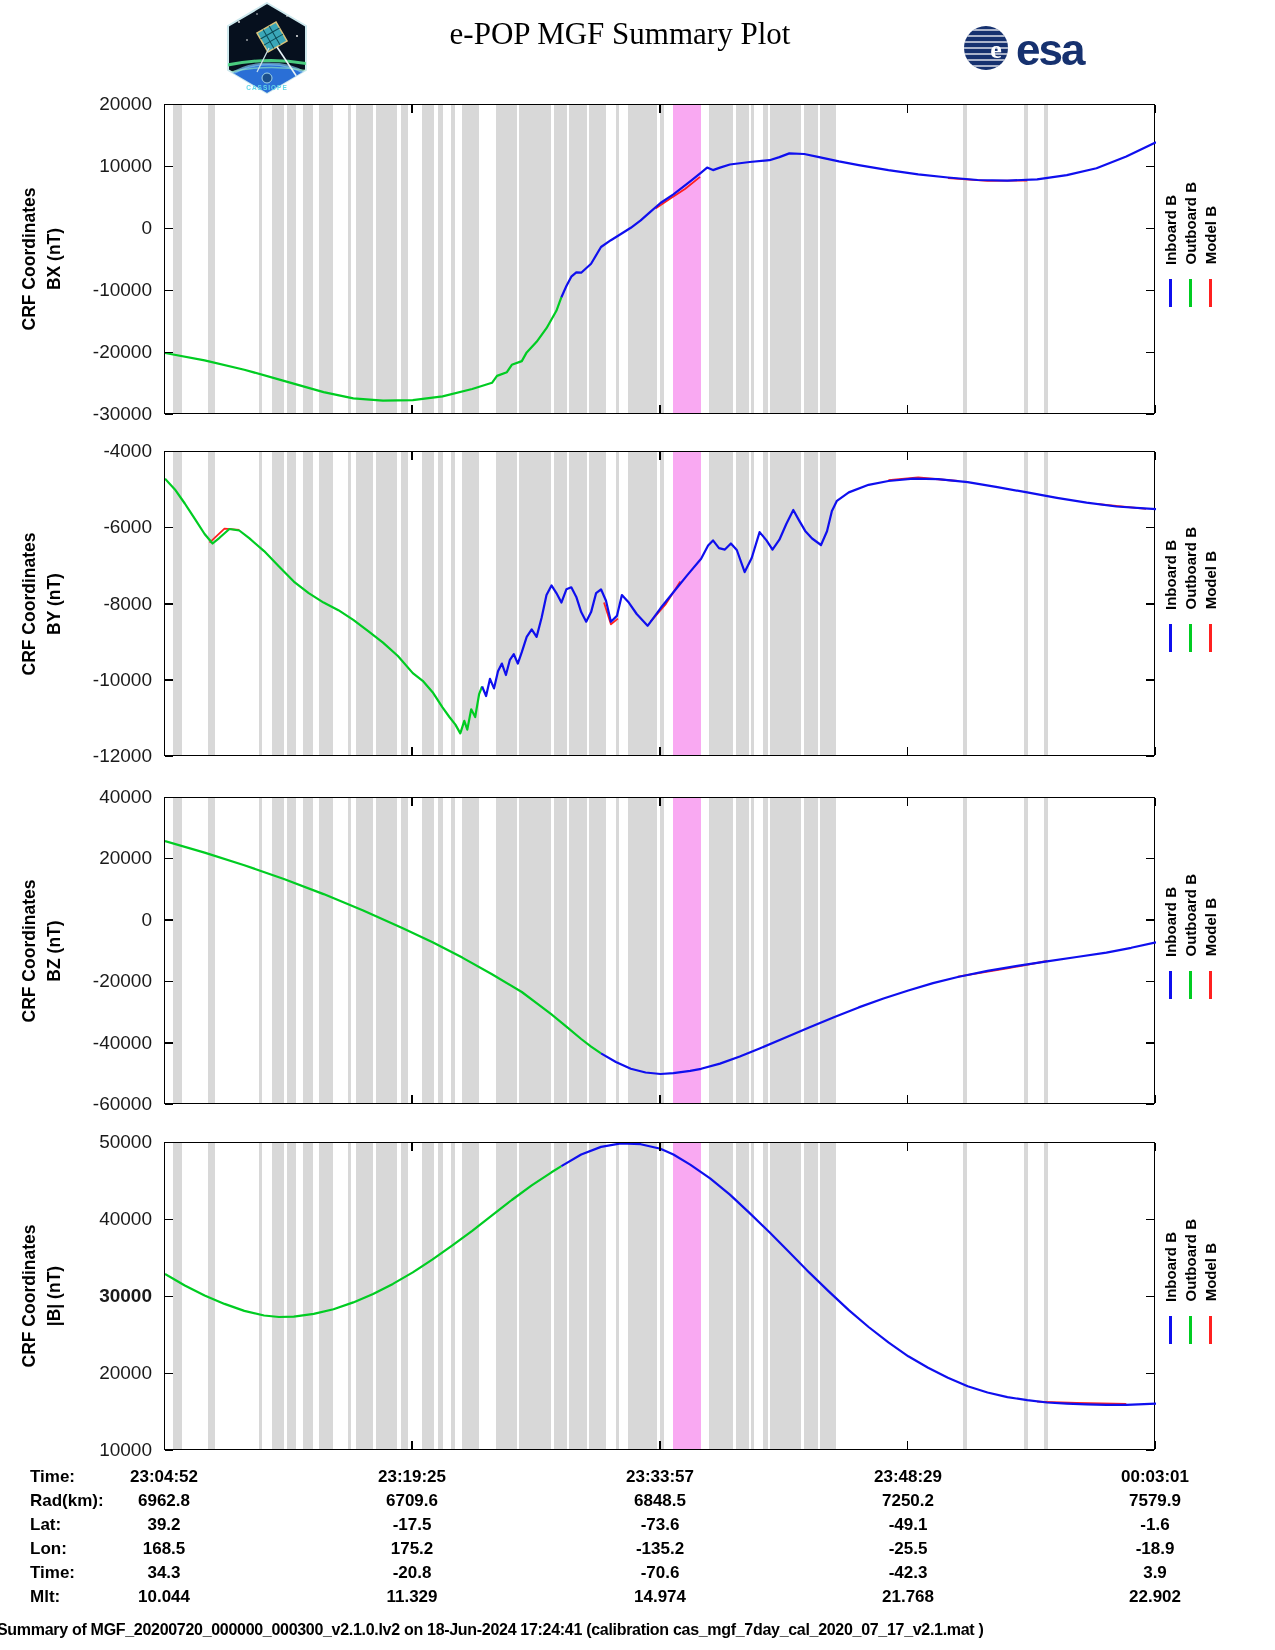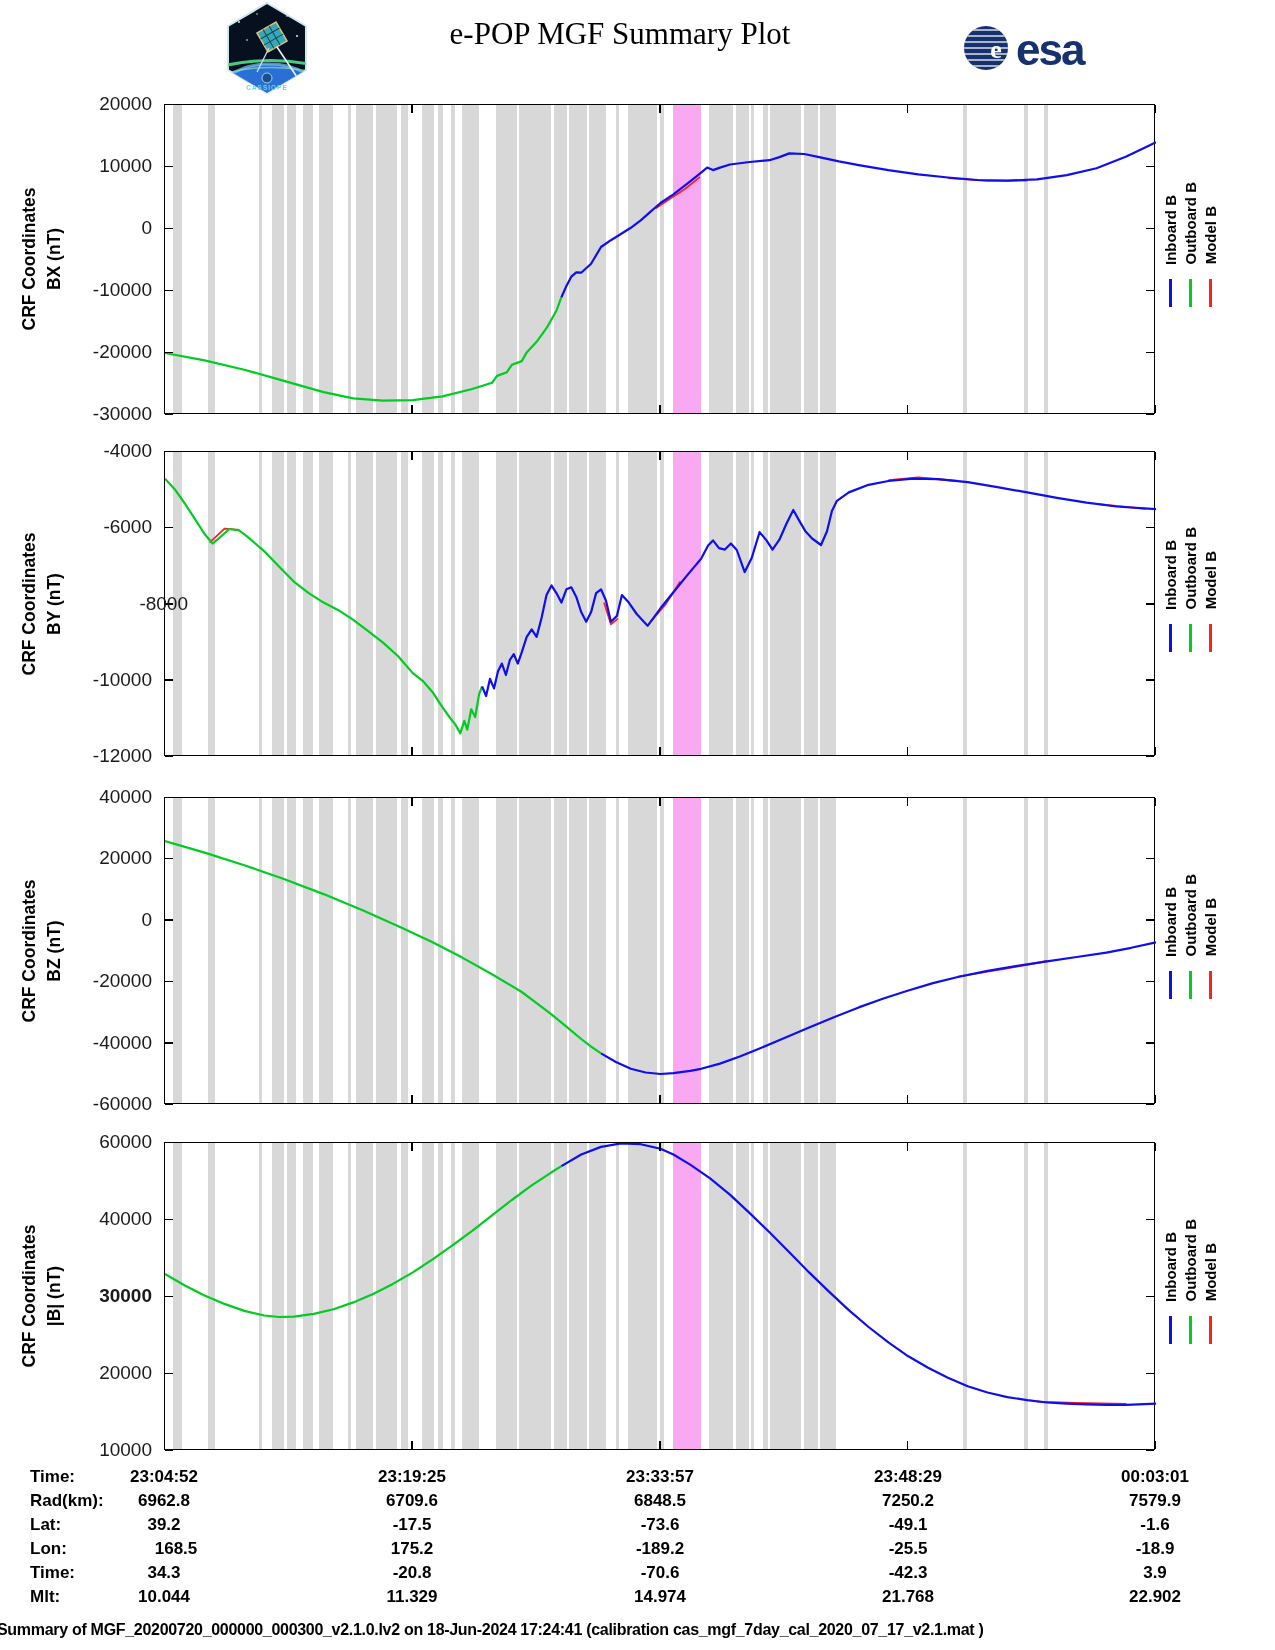--- a/index.html
+++ b/index.html
@@ -239,21 +239,21 @@
         <div class="tick" style="top: 74.8px; right: 0px; width: 8px; height: 1.6px;"></div>
         <div class="tick" style="top: 151px; left: 0px; width: 8px; height: 1.6px;"></div>
         <div class="tick" style="top: 151px; right: 0px; width: 8px; height: 1.6px;"></div>
         <div class="tick" style="top: 227.3px; left: 0px; width: 8px; height: 1.6px;"></div>
         <div class="tick" style="top: 227.3px; right: 0px; width: 8px; height: 1.6px;"></div>
         <div class="tick" style="top: 303.5px; left: 0px; width: 8px; height: 1.6px;"></div>
         <div class="tick" style="top: 303.5px; right: 0px; width: 8px; height: 1.6px;"></div>
       </div>
       <div class="yticklab" style="top: 440px;">-4000</div>
       <div class="yticklab" style="top: 516.25px;">-6000</div>
-      <div class="yticklab" style="top: 592.5px; padding-left: 36px;">-8000</div>
+      <div class="yticklab" style="top: 592.5px;">-8000</div>
       <div class="yticklab" style="top: 668.75px;">-10000</div>
       <div class="yticklab" style="top: 745px;">-12000</div>
       <div class="ylabel" style="left: -128px; top: 578.5px;">
         <div>CRF Coordinates</div>
         <div>BY (nT)</div>
       </div>
       <div class="legend" style="left: 1162px; top: 527px;">
         <div class="lgcol">
           <span class="lgtxt">Inboard B</span>
           <div class="lgtick" style="background: rgb(15, 15, 238);"></div>
@@ -408,21 +408,21 @@
         <div class="tick" style="top: -1.5px; right: 0px; width: 8px; height: 1.6px;"></div>
         <div class="tick" style="top: 75.5px; left: 0px; width: 8px; height: 1.6px;"></div>
         <div class="tick" style="top: 75.5px; right: 0px; width: 8px; height: 1.6px;"></div>
         <div class="tick" style="top: 152.5px; left: 0px; width: 8px; height: 1.6px;"></div>
         <div class="tick" style="top: 152.5px; right: 0px; width: 8px; height: 1.6px;"></div>
         <div class="tick" style="top: 229.5px; left: 0px; width: 8px; height: 1.6px;"></div>
         <div class="tick" style="top: 229.5px; right: 0px; width: 8px; height: 1.6px;"></div>
         <div class="tick" style="top: 306.5px; left: 0px; width: 8px; height: 1.6px;"></div>
         <div class="tick" style="top: 306.5px; right: 0px; width: 8px; height: 1.6px;"></div>
       </div>
-      <div class="yticklab" style="top: 1131px;">60000</div>
+      <div class="yticklab" style="top: 1131px;">50000</div>
       <div class="yticklab" style="top: 1208px;">40000</div>
       <div class="yticklab" style="top: 1285px; font-weight: bold;">30000</div>
       <div class="yticklab" style="top: 1362px;">20000</div>
       <div class="yticklab" style="top: 1439px;">10000</div>
       <div class="ylabel" style="left: -128px; top: 1271px;">
         <div>CRF Coordinates</div>
         <div>|B| (nT)</div>
       </div>
       <div class="legend" style="left: 1162px; top: 1219px;">
         <div class="lgcol">
@@ -452,23 +452,23 @@
       <div class="tcell" style="left: 575px; top: 1491px;">6848.5</div>
       <div class="tcell" style="left: 823px; top: 1491px;">7250.2</div>
       <div class="tcell" style="left: 1070px; top: 1491px;">7579.9</div>
       <div class="trowlab" style="top: 1515px;">Lat:</div>
       <div class="tcell" style="left: 79px; top: 1515px;">39.2</div>
       <div class="tcell" style="left: 327px; top: 1515px;">-17.5</div>
       <div class="tcell" style="left: 575px; top: 1515px;">-73.6</div>
       <div class="tcell" style="left: 823px; top: 1515px;">-49.1</div>
       <div class="tcell" style="left: 1070px; top: 1515px;">-1.6</div>
       <div class="trowlab" style="top: 1539px;">Lon:</div>
-      <div class="tcell" style="left: 91px; top: 1539px; text-align: center;">168.5</div>
+      <div class="tcell" style="left: 79px; top: 1539px; text-align: center;">168.5</div>
       <div class="tcell" style="left: 327px; top: 1539px;">175.2</div>
-      <div class="tcell" style="left: 575px; top: 1539px;">-189.2</div>
+      <div class="tcell" style="left: 575px; top: 1539px;">-135.2</div>
       <div class="tcell" style="left: 823px; top: 1539px;">-25.5</div>
       <div class="tcell" style="left: 1070px; top: 1539px;">-18.9</div>
       <div class="trowlab" style="top: 1563px;">Time:</div>
       <div class="tcell" style="left: 79px; top: 1563px;">34.3</div>
       <div class="tcell" style="left: 327px; top: 1563px;">-20.8</div>
       <div class="tcell" style="left: 575px; top: 1563px;">-70.6</div>
       <div class="tcell" style="left: 823px; top: 1563px;">-42.3</div>
       <div class="tcell" style="left: 1070px; top: 1563px;">3.9</div>
       <div class="trowlab" style="top: 1587px;">Mlt:</div>
       <div class="tcell" style="left: 79px; top: 1587px;">10.044</div>

